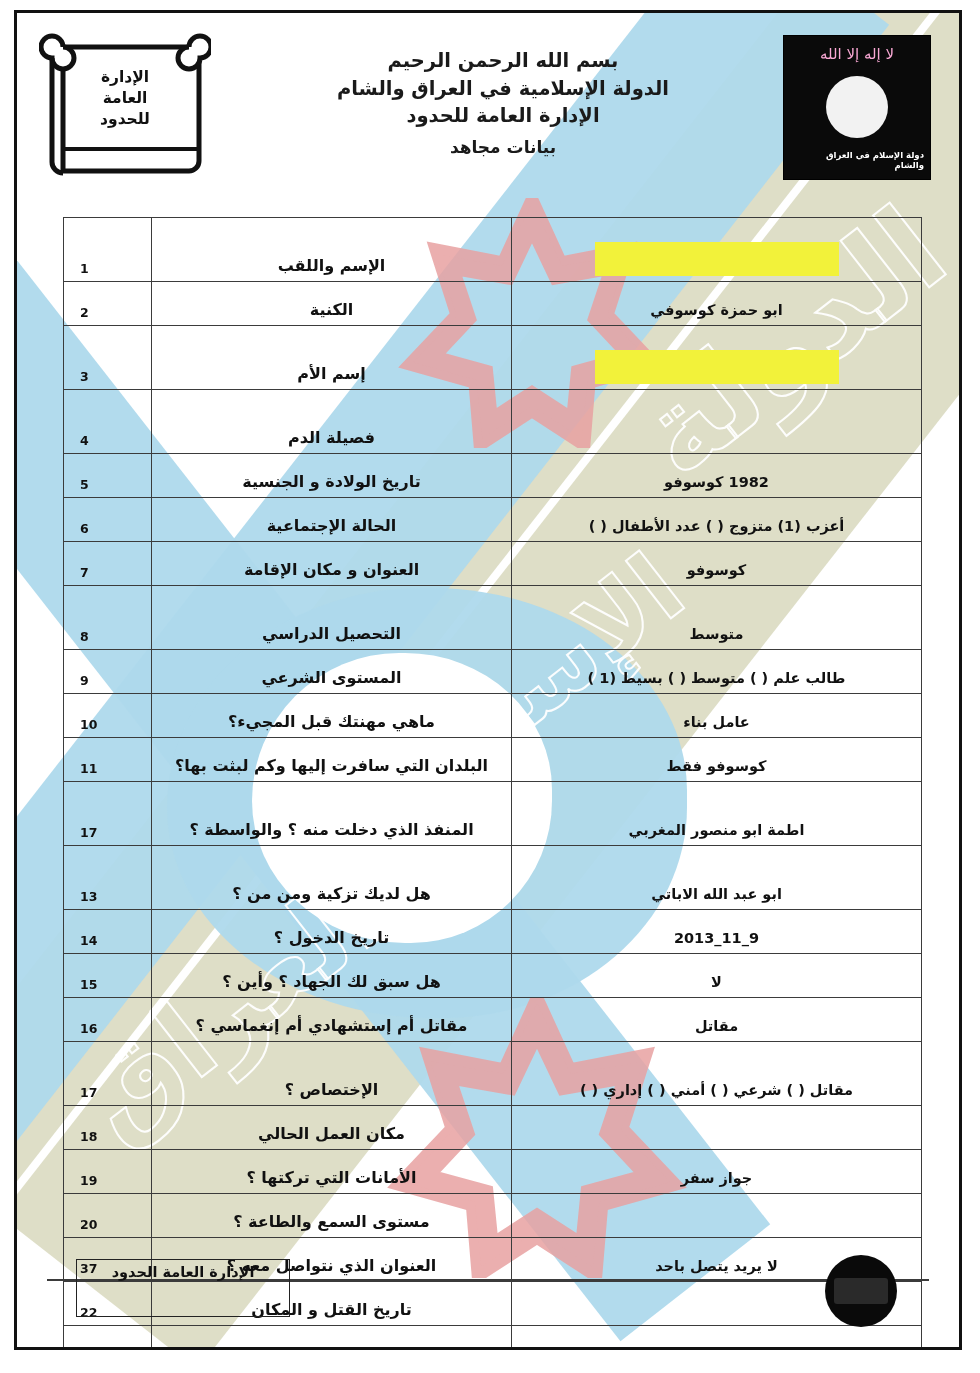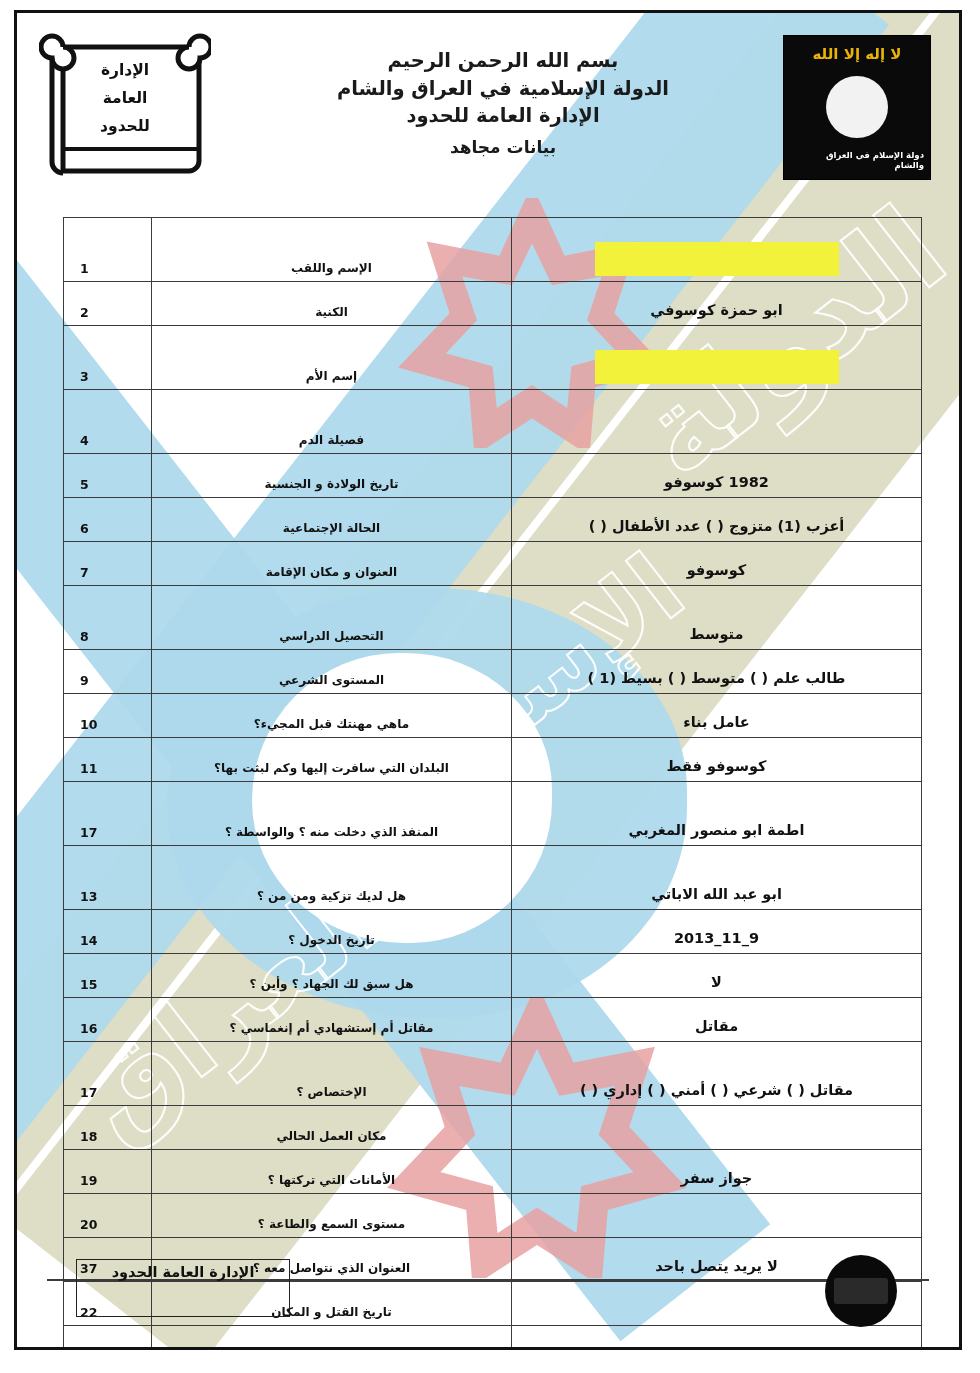--- a/index.html
+++ b/index.html
@@ -129,21 +129,21 @@
     width: 172px;
     height: 152px;
   }
   .scroll-badge .scroll-text {
     position: absolute;
     inset: 0;
     display: flex;
     flex-direction: column;
     align-items: center;
     justify-content: center;
-    gap: 10px;
+    gap: 3px;
     font-size: 15.5px;
     font-weight: bold;
     color: #111;
     line-height: 1.15;
     padding-bottom: 12px;
     box-sizing: border-box;
   }
   #title-block {
     position: absolute;
     left: 210px;
@@ -170,23 +170,23 @@
     background: #0a0a0a;
     border: 1px solid #000;
     box-sizing: border-box;
     display: flex;
     flex-direction: column;
     align-items: center;
     justify-content: space-between;
     padding: 9px 6px;
   }
   .emblem .em-top {
-    color: #eab308;
+    color: #f9a8d4;
     font-size: 15px;
-    font-weight: bold;
+    font-weight: normal;
     letter-spacing: .5px;
   }
   .emblem .em-seal {
     width: 62px;
     height: 62px;
     border-radius: 50%;
     background: #f2f2f2;
   }
   .emblem .em-bot {
     color: #fff;
@@ -219,21 +219,21 @@
   .cell-value {
     text-align: center;
     font-size: 14.5px;
     font-weight: bold;
     color: #111;
     padding: 0 10px 5px 10px;
     min-height: 18px;
   }
   .cell-label {
     text-align: center;
-    font-size: 12px;
+    font-size: 16px;
     font-weight: bold;
     color: #111;
     padding: 0 8px 6px 8px;
   }
   .cell-num {
     text-align: left;
     font-size: 12.5px;
     font-weight: bold;
     color: #111;
     padding: 0 0 5px 16px;

